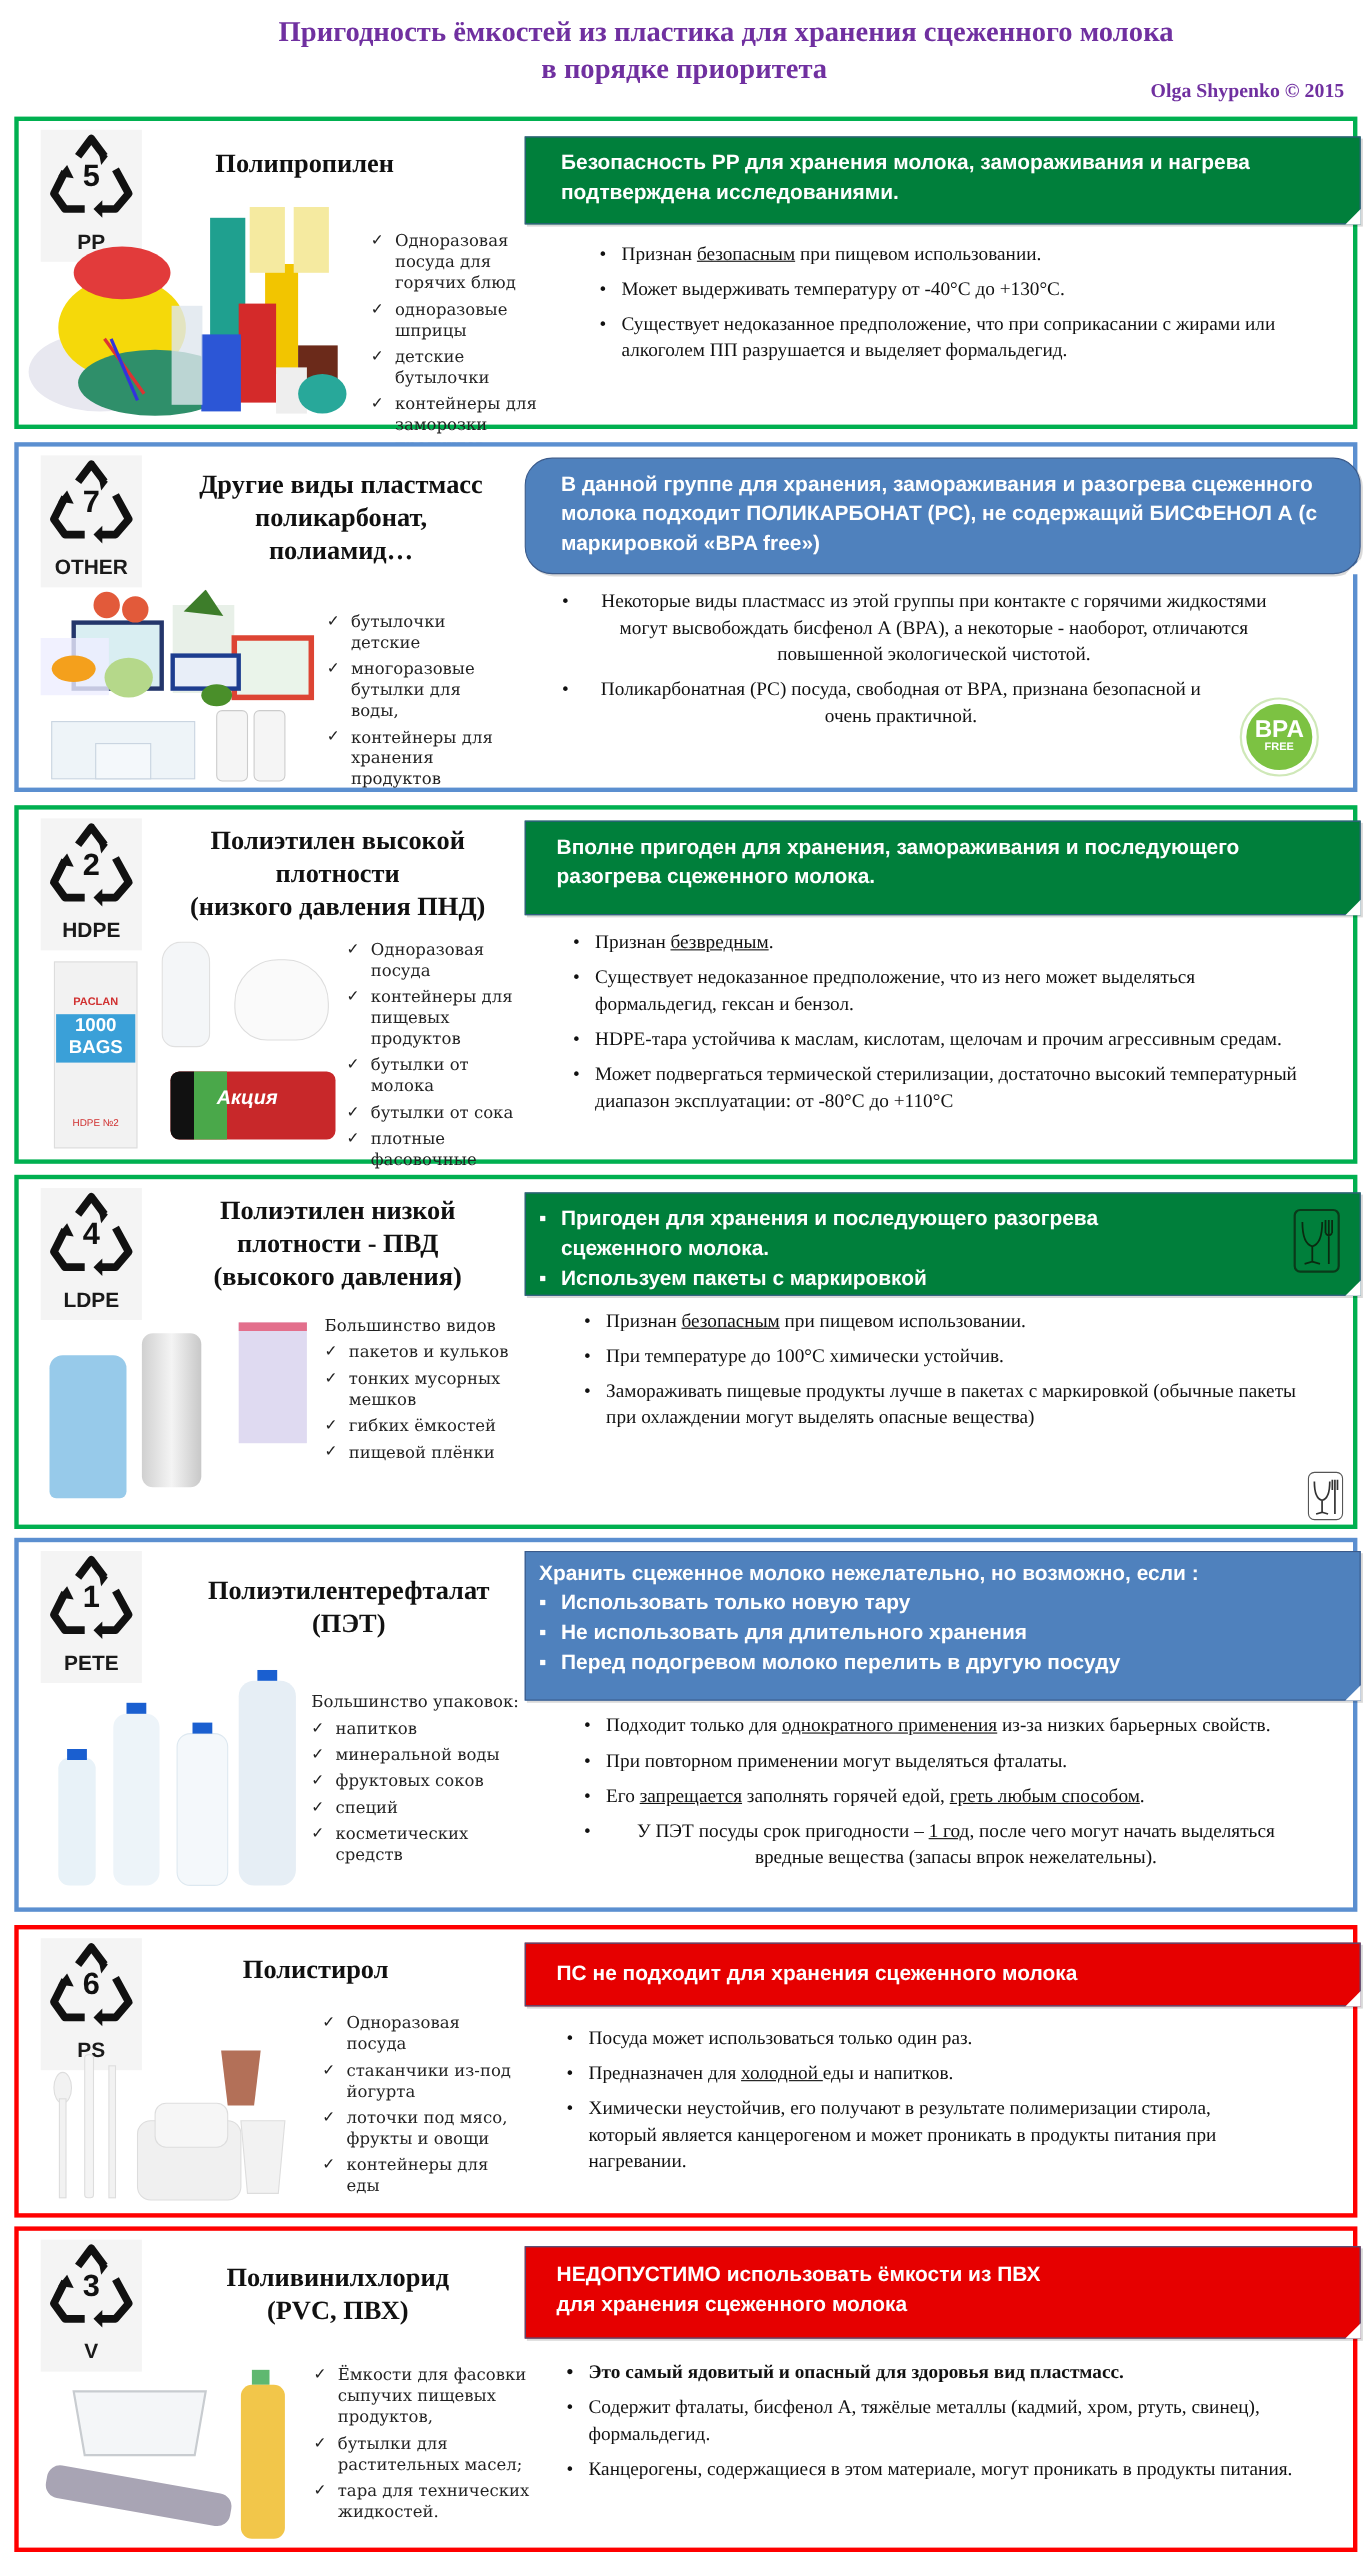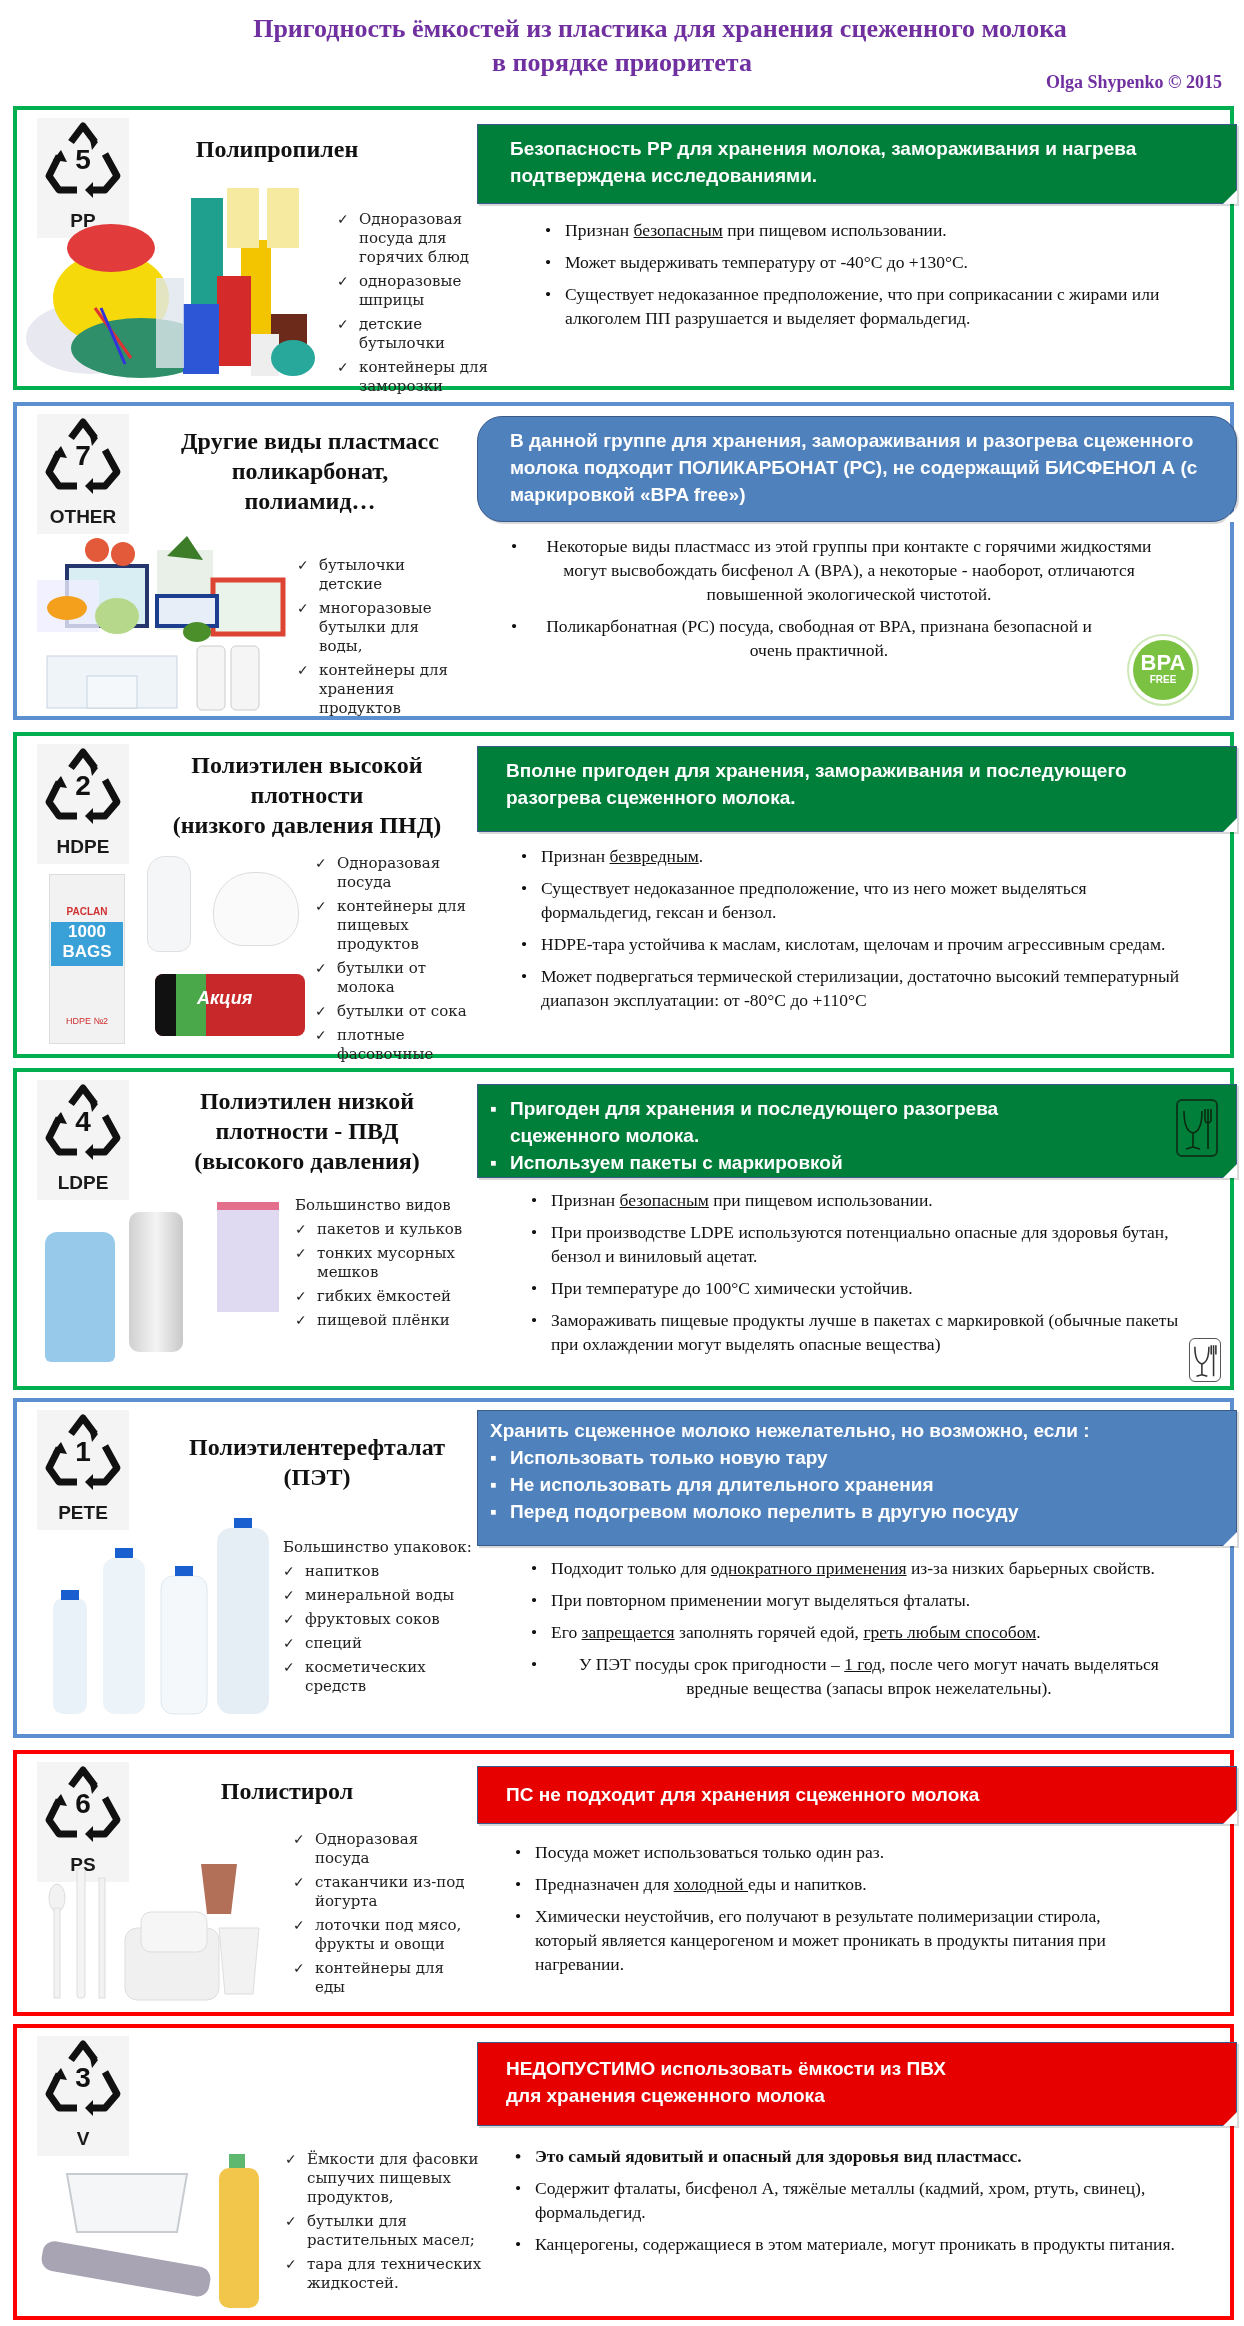--- a/index.html
+++ b/index.html
@@ -245,21 +245,20 @@
     <div class="food-icon" style="right:18px; top:14px; width:42px; height:58px; border-color:#0a3a1a;">
       <svg width="38" height="54" viewBox="0 0 38 54">
           <path d="M6 10 Q6 30 15 32 L15 46 L8 48 M15 32 Q24 30 24 10" fill="none" stroke="#0a2a10" stroke-width="1.6"></path>
           <path d="M22 48 L15 46" stroke="#0a2a10" stroke-width="1.6"></path>
           <path d="M30 8 L30 48 M27 8 L27 20 M33 8 L33 20 M27 20 Q30 24 33 20" fill="none" stroke="#0a2a10" stroke-width="1.6"></path>
         </svg>
     </div>
   </div>
   <ul class="facts" style="left:510px; top:116px; width:680px;">
     <li><span>Признан </span><span class="u">безопасным</span><span> при пищевом использовании.</span></li>
-    <li>При производстве LDPE используются потенциально опасные для здоровья бутан, бензол и виниловый ацетат.</li>
     <li>При температуре до 100°С химически устойчив.</li>
     <li style="width:660px;">Замораживать пищевые продукты лучше в пакетах с маркировкой (обычные пакеты при охлаждении могут выделять опасные вещества)</li>
   </ul>
   <div class="food-icon" style="left:1172px; top:266px; width:32px; height:44px; border-width:1.5px; border-color:#555;">
     <svg width="30" height="42" viewBox="0 0 38 54">
         <path d="M6 10 Q6 30 15 32 L15 46 L8 48 M15 32 Q24 30 24 10" fill="none" stroke="#333" stroke-width="2"></path>
         <path d="M22 48 L15 46" stroke="#333" stroke-width="2"></path>
         <path d="M30 8 L30 48 M27 8 L27 20 M33 8 L33 20" fill="none" stroke="#333" stroke-width="2"></path>
       </svg>
   </div>
@@ -349,20 +348,24 @@
 </div>
 
 <div class="section red" style="top:2024px; height:296px;">
   <div class="code-symbol">
     <svg width="80" height="80">
         <use href="#tri"></use>
       </svg>
     <div style="position:absolute;left:0;top:26px;width:92px;text-align:center;font-family:'Liberation Sans',sans-serif;font-weight:bold;font-size:28px;">3</div>
     <div class="code-abbr" style="top:92px;">V</div>
   </div>
+  <div class="name" style="left:140px; top:28px; width:300px;">
+    <div>Поливинилхлорид</div>
+    <div>(PVC, ПВХ)</div>
+  </div>
   <div class="photo" style="left:20px; top:126px; width:240px; height:160px;">
     <svg width="240" height="160" viewBox="0 0 240 160">
       <path d="M30 20 L150 20 L140 78 L40 78 Z" fill="#f4f6f8" stroke="#c8ccd0" stroke-width="2"></path>
       <rect x="4" y="100" width="170" height="30" rx="12" fill="#a8a4b4" transform="rotate(10 90 115)"></rect>
       <rect x="192" y="0" width="16" height="14" fill="#5fb870"></rect>
       <rect x="182" y="14" width="40" height="140" rx="10" fill="#f2c64a"></rect>
     </svg>
   </div>
   <ul class="uses" style="left:268px; top:122px; width:200px;">
     <li>Ёмкости для фасовки сыпучих пищевых продуктов,</li>

